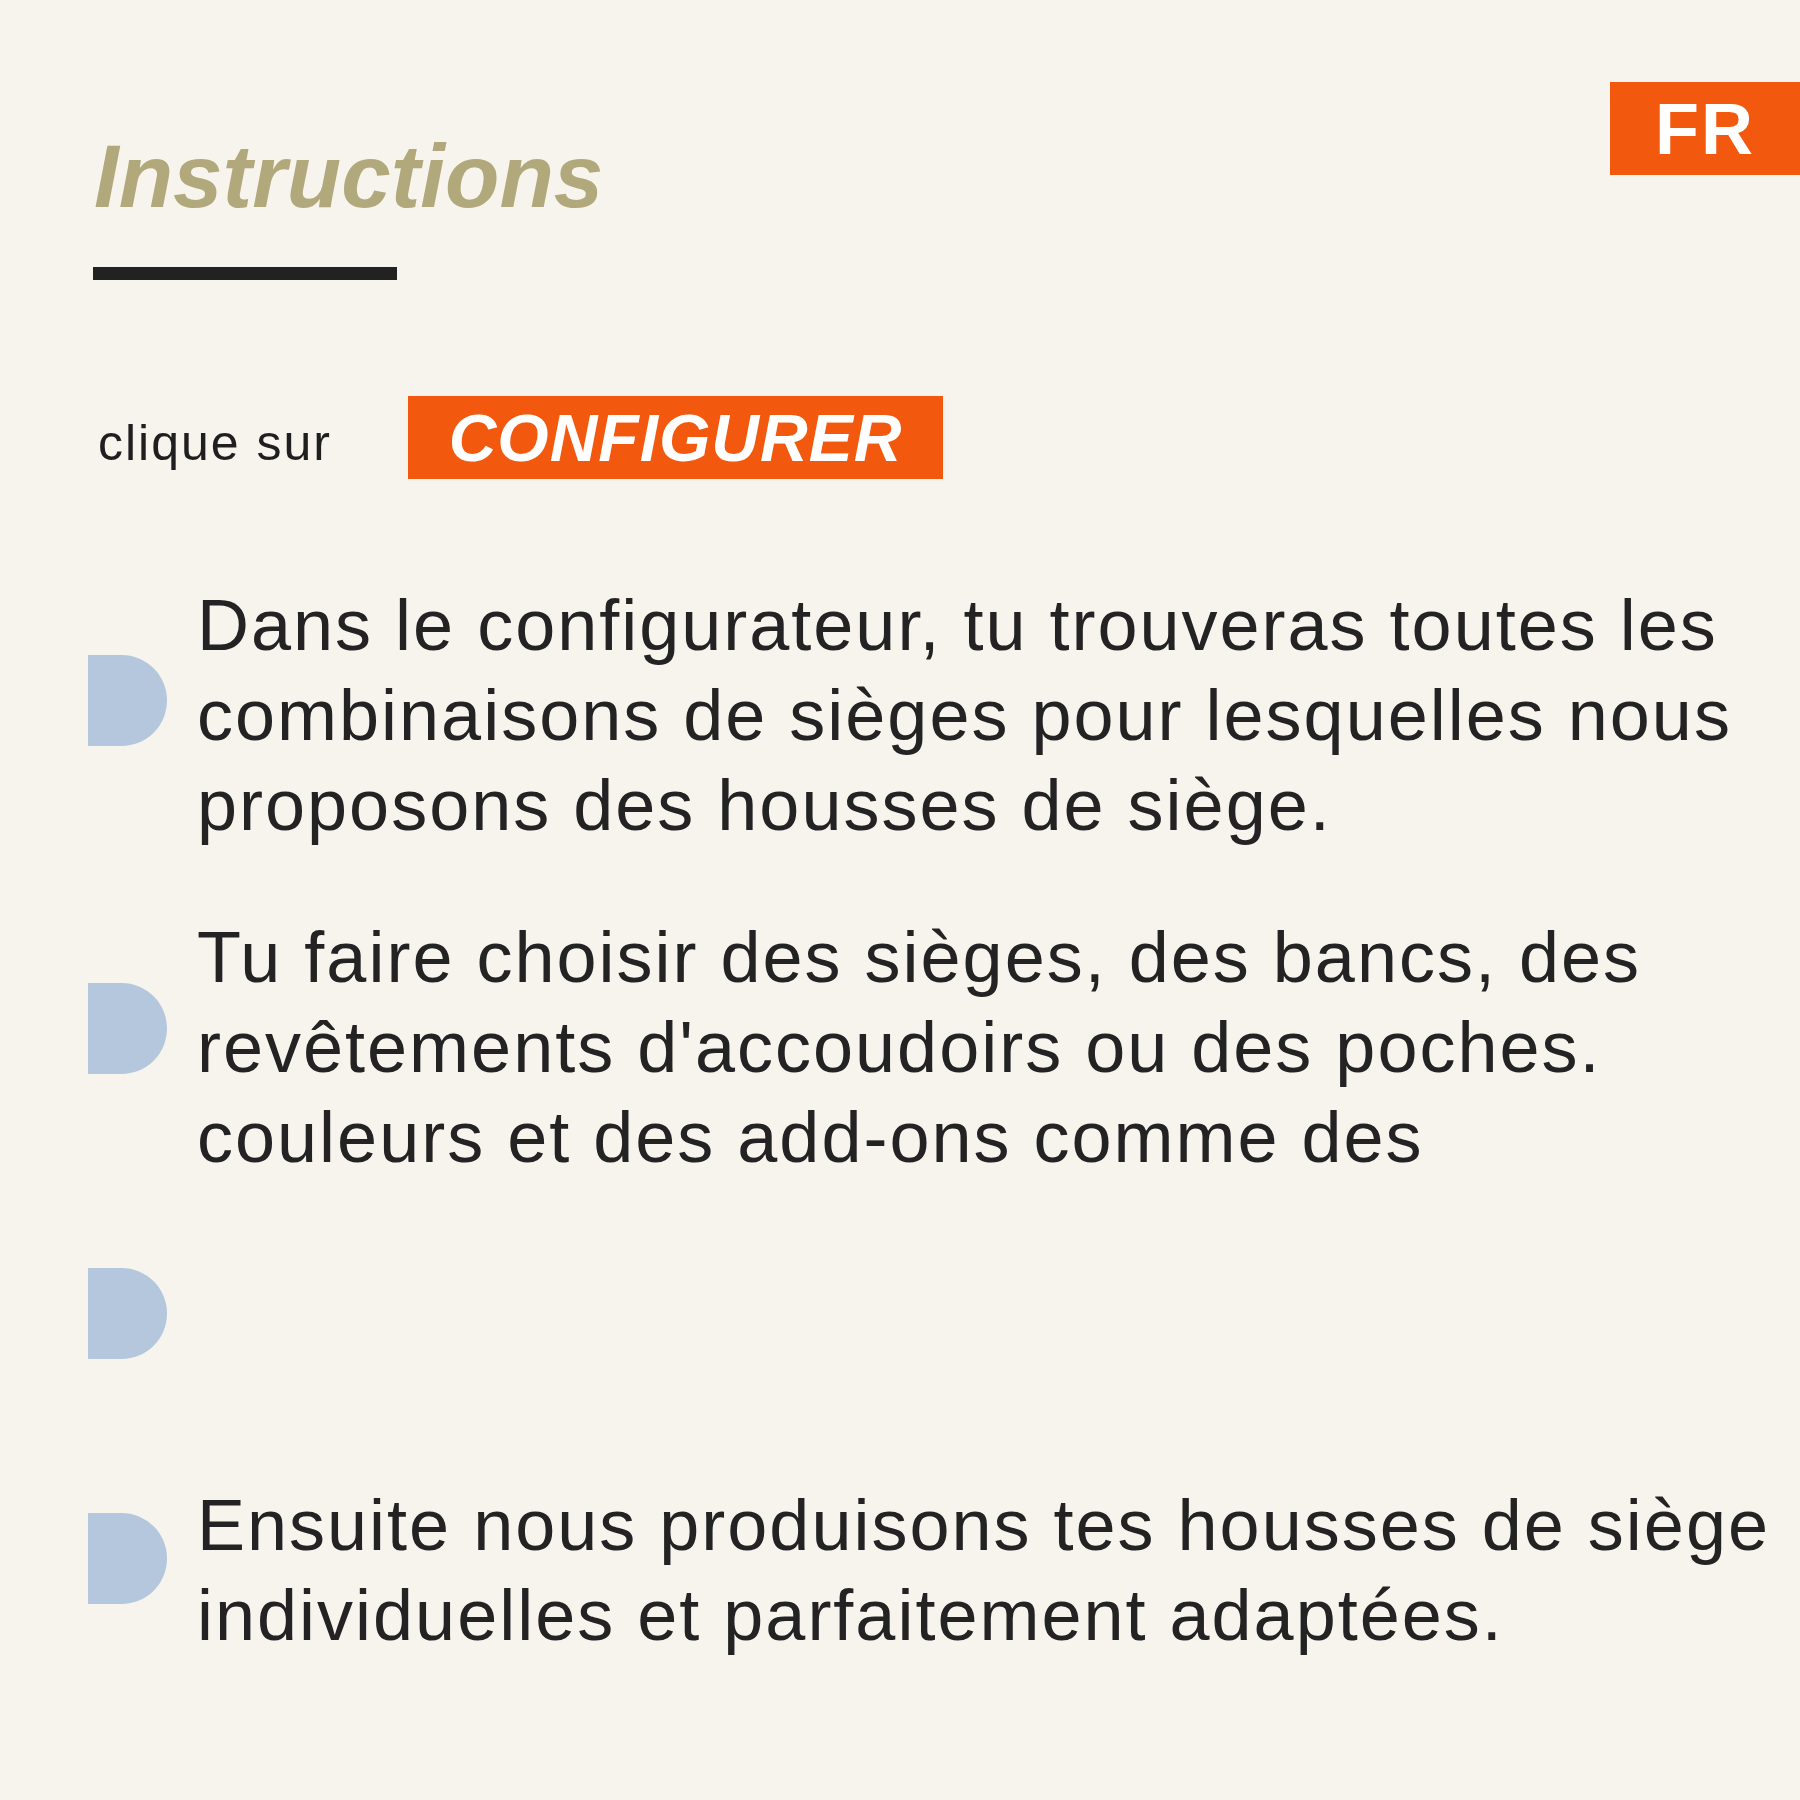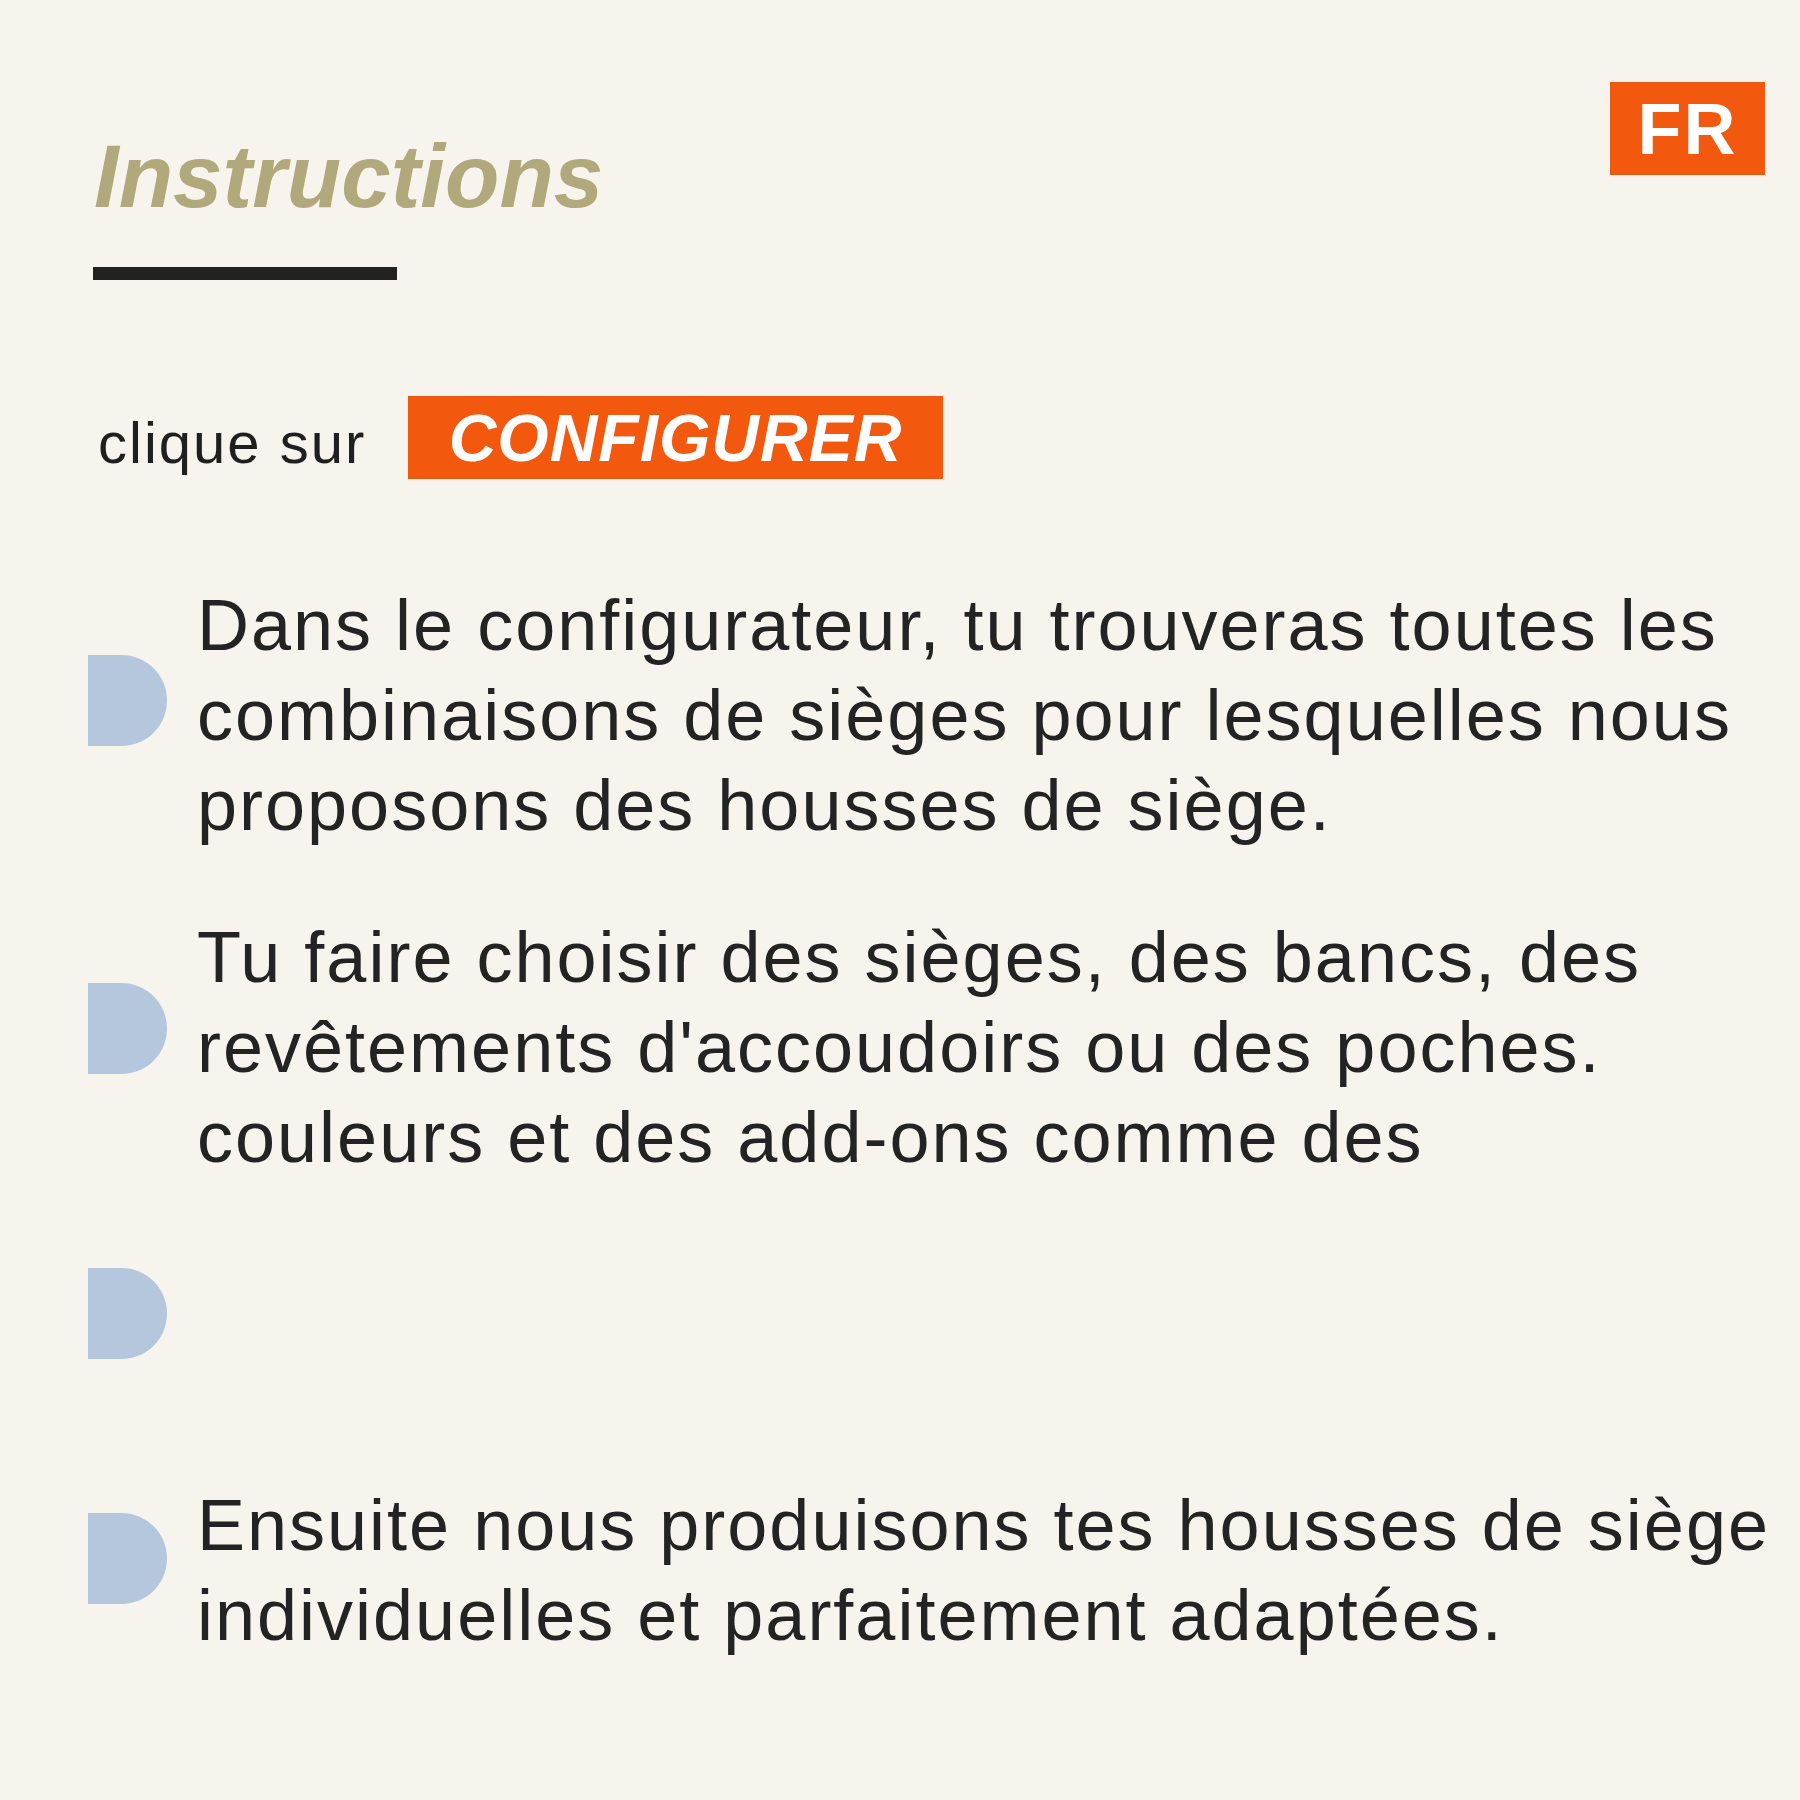--- a/index.html
+++ b/index.html
@@ -17,28 +17,28 @@
     font-weight:bold;font-style:italic;
     color:#B1A97B;letter-spacing:0;
     white-space:nowrap;
   }
   .title-underline{
     position:absolute;left:93px;top:267px;
     width:304px;height:13px;background:#222222;
   }
   .fr-badge{
     position:absolute;left:1610px;top:82px;
-    width:155px;height:93px;background:#F3590E;
+    width:190px;height:93px;background:#F3590E;
     display:flex;align-items:center;justify-content:center;
     color:#FFFFFF;font-size:72px;font-weight:bold;letter-spacing:2px;
   }
   .lead-prefix{
     position:absolute;left:98px;top:396px;height:93px;
     display:flex;align-items:center;
-    font-size:58px;letter-spacing:2px;color:#1F1F1F;
+    font-size:50px;letter-spacing:2px;color:#1F1F1F;
     white-space:nowrap;
   }
   .configurer-box{
     position:absolute;left:408px;top:396px;
     width:535px;height:83px;background:#F3590E;
     display:flex;align-items:center;justify-content:center;
     color:#FFFFFF;font-size:66px;font-weight:bold;font-style:italic;
     letter-spacing:1px;white-space:nowrap;
   }
   .bullet-marker{

